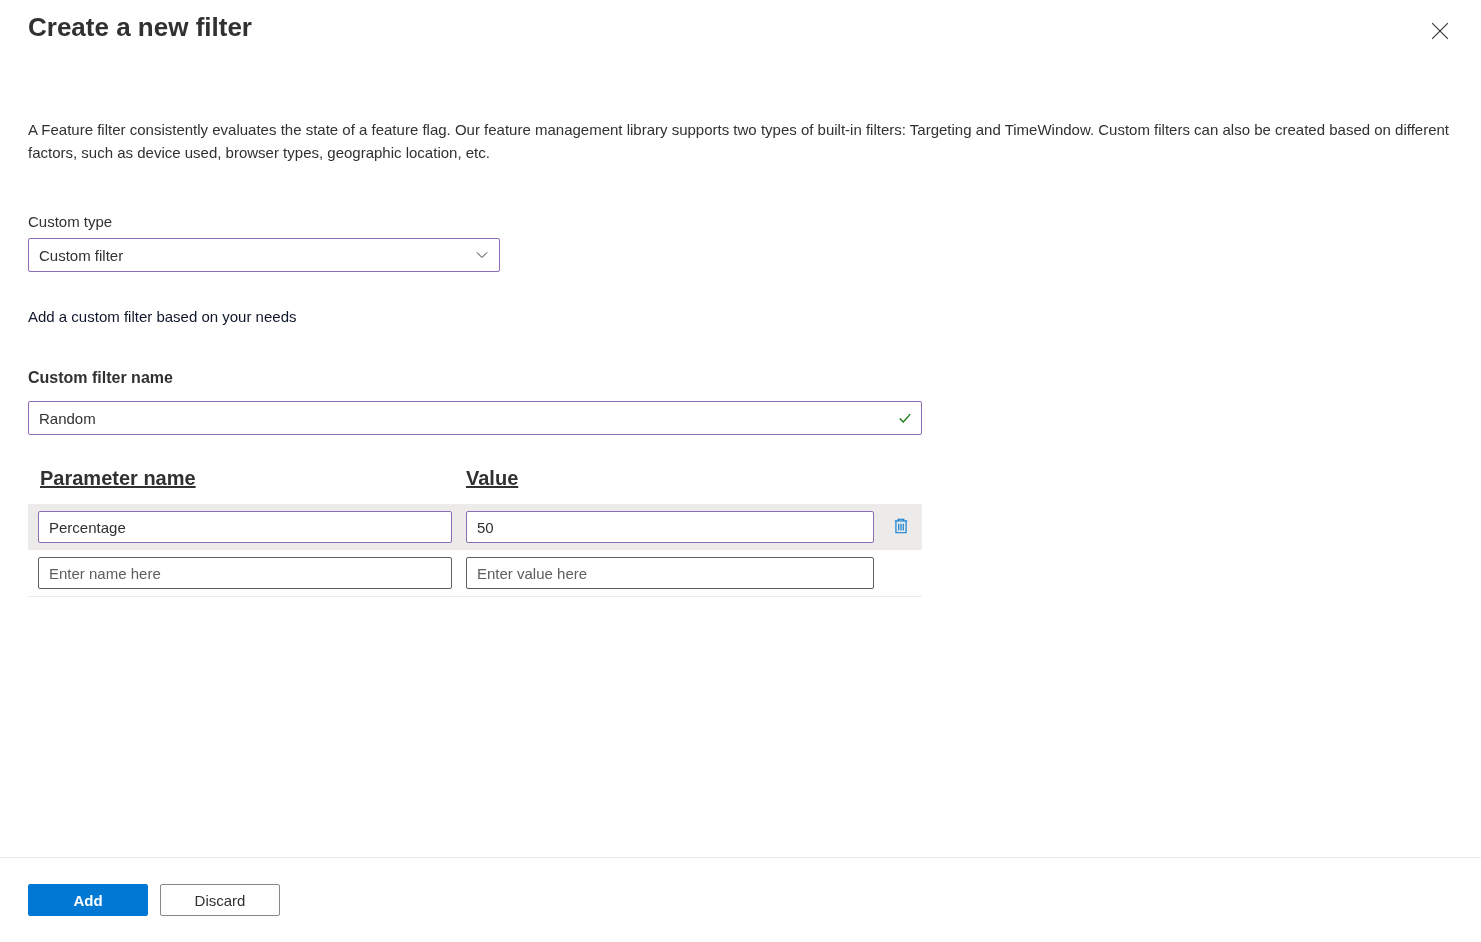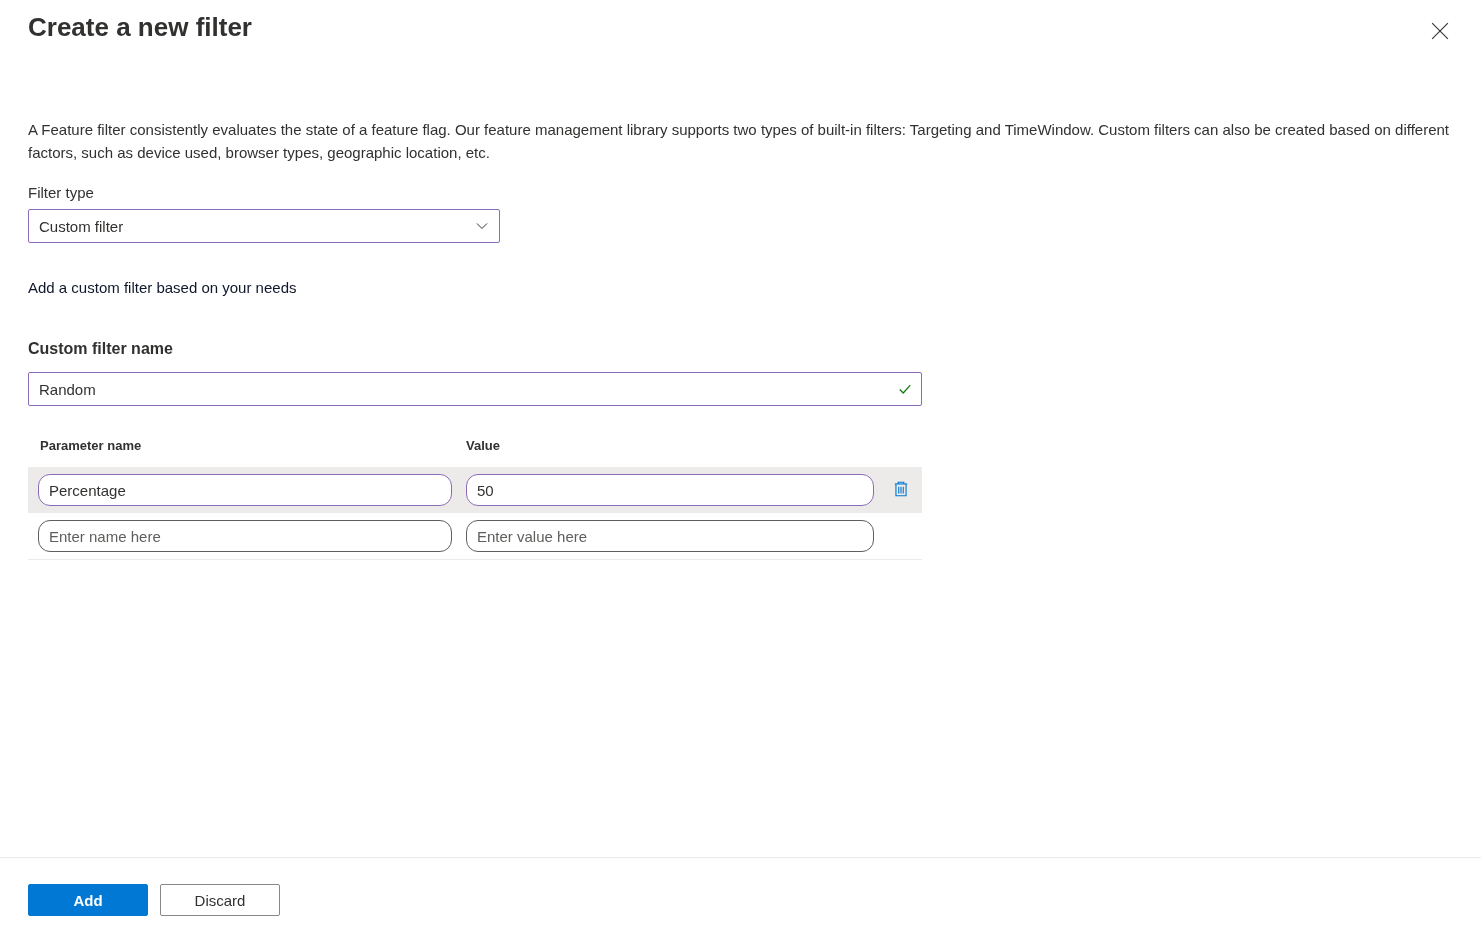--- a/index.html
+++ b/index.html
@@ -48,21 +48,21 @@
       width: 18px;
       height: 18px;
     }
     .content {
       flex: 1;
     }
     .description {
       font-size: 15px;
       line-height: 1.5;
       color: #323130;
-      margin-bottom: 20px;
+      margin-bottom: 49px;
     }
     .field-label {
       font-size: 15px;
       color: #323130;
       margin-bottom: 8px;
       display: block;
     }
     .section-label {
       font-size: 16px;
       font-weight: 600;
@@ -132,43 +132,44 @@
       color: #107c10;
     }
     .param-section {
       width: 894px;
     }
     .param-header {
       display: flex;
       padding: 0 12px 14px 12px;
     }
     .param-header-col {
-      font-size: 13px;
+      font-size: 20px;
       font-weight: 600;
       color: #323130;
+      text-decoration: underline;
     }
     .param-header-name {
       width: 426px;
     }
     .param-header-value {
       flex: 1;
     }
     .param-row {
       display: flex;
       align-items: center;
       padding: 7px 2px 7px 10px;
       gap: 14px;
     }
     .param-row.active {
       background: #edebe9;
     }
     .param-input {
       height: 32px;
       border: 1px solid #605e5c;
-      border-radius: 12px;
+      border-radius: 2px;
       padding: 0 10px;
       font-size: 15px;
       color: #323130;
       background: #fff;
       outline: none;
     }
     .param-input.highlighted {
       border-color: #8c6cb7;
     }
     .param-input::placeholder {
@@ -241,21 +242,21 @@
           <line x1="1" y1="1" x2="15" y2="15"></line>
           <line x1="15" y1="1" x2="1" y2="15"></line>
         </svg>
       </span>
     </button>
   </div>
 
   <div class="content">
     <p class="description">A Feature filter consistently evaluates the state of a feature flag. Our feature management library supports two types of built-in filters: Targeting and TimeWindow. Custom filters can also be created based on different factors, such as device used, browser types, geographic location, etc.</p>
 
-    <label class="field-label">Filter type</label>
+    <label class="field-label">Custom type</label>
     <div class="select-wrapper">
       <div class="select-box">
         <span>Custom filter</span>
       </div>
       <span>
         <svg class="chevron-icon" viewBox="0 0 16 16" fill="none" stroke="currentColor" stroke-width="1">
           <polyline points="3,5.5 8,10.5 13,5.5"></polyline>
         </svg>
       </span>
     </div>

